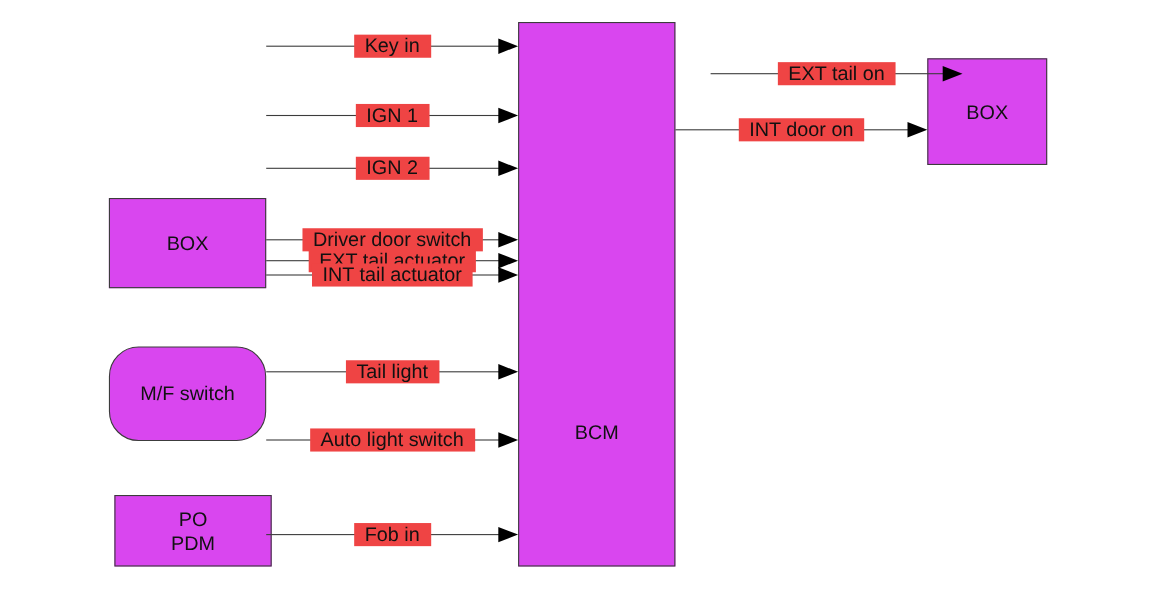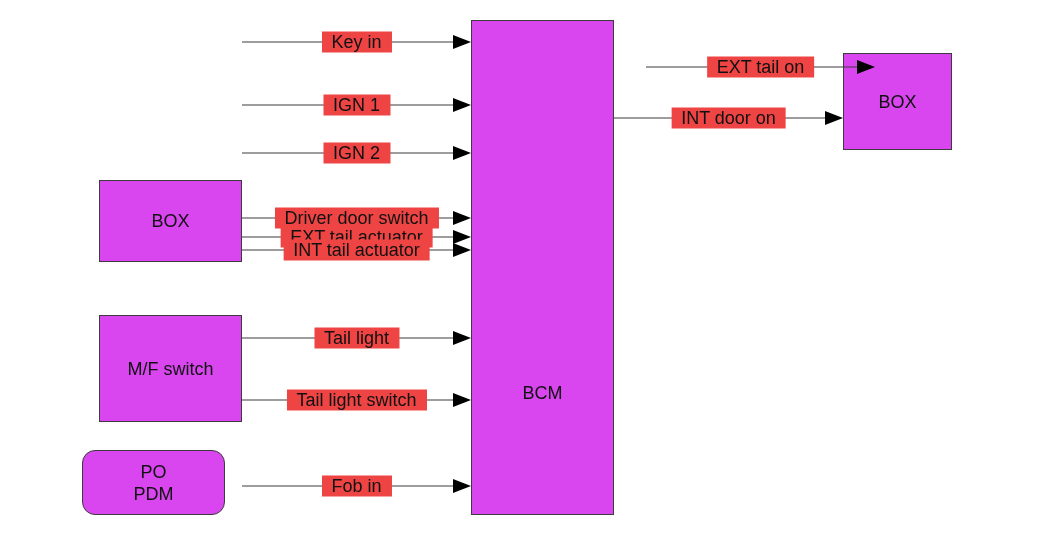--- a/index.html
+++ b/index.html
@@ -69,26 +69,26 @@
 </style>
 </head>
 <body>
 
 <div id="canvas">
     <div class="block" style="left: 99px; top: 180px; width: 143px; height: 82px;">
       <div class="block-label">
         <span>BOX</span>
       </div>
     </div>
-    <div class="block" style="left: 99px; top: 315px; width: 143px; height: 107px;">
+    <div class="block" style="left: 99px; top: 315px; width: 143px; height: 86px; border-radius: 27px;">
       <div class="block-label">
         <span>M/F switch</span>
       </div>
     </div>
-    <div class="block" style="left: 82px; top: 450px; width: 143px; height: 65px; border-radius: 13px;">
+    <div class="block" style="left: 104px; top: 450px; width: 143px; height: 65px;">
       <div class="block-label">
         <span>PO</span>
         <span>PDM</span>
       </div>
     </div>
     <div class="block" style="left: 471px; top: 20px; width: 143px; height: 495px;">
       <div class="block-label" style="justify-content: center; padding-top: 251px;">
         <span>BCM</span>
       </div>
     </div>
@@ -127,21 +127,21 @@
       <span class="c-label">INT tail actuator</span>
       <div class="c-arrow"></div>
     </div>
     <div class="connector" style="left: 242px; top: 325px; width: 229px;">
       <div class="c-line" style="right: 4px;"></div>
       <span class="c-label">Tail light</span>
       <div class="c-arrow"></div>
     </div>
     <div class="connector" style="left: 242px; top: 387px; width: 229px;">
       <div class="c-line" style="right: 4px;"></div>
-      <span class="c-label">Tail light switch</span>
+      <span class="c-label">Auto light switch</span>
       <div class="c-arrow"></div>
     </div>
     <div class="connector" style="left: 242px; top: 473px; width: 229px;">
       <div class="c-line" style="right: 4px;"></div>
       <span class="c-label">Fob in</span>
       <div class="c-arrow"></div>
     </div>
     <div class="connector" style="left: 646px; top: 54px; width: 229px;">
       <div class="c-line" style="right: 4px;"></div>
       <span class="c-label">EXT tail on</span>

